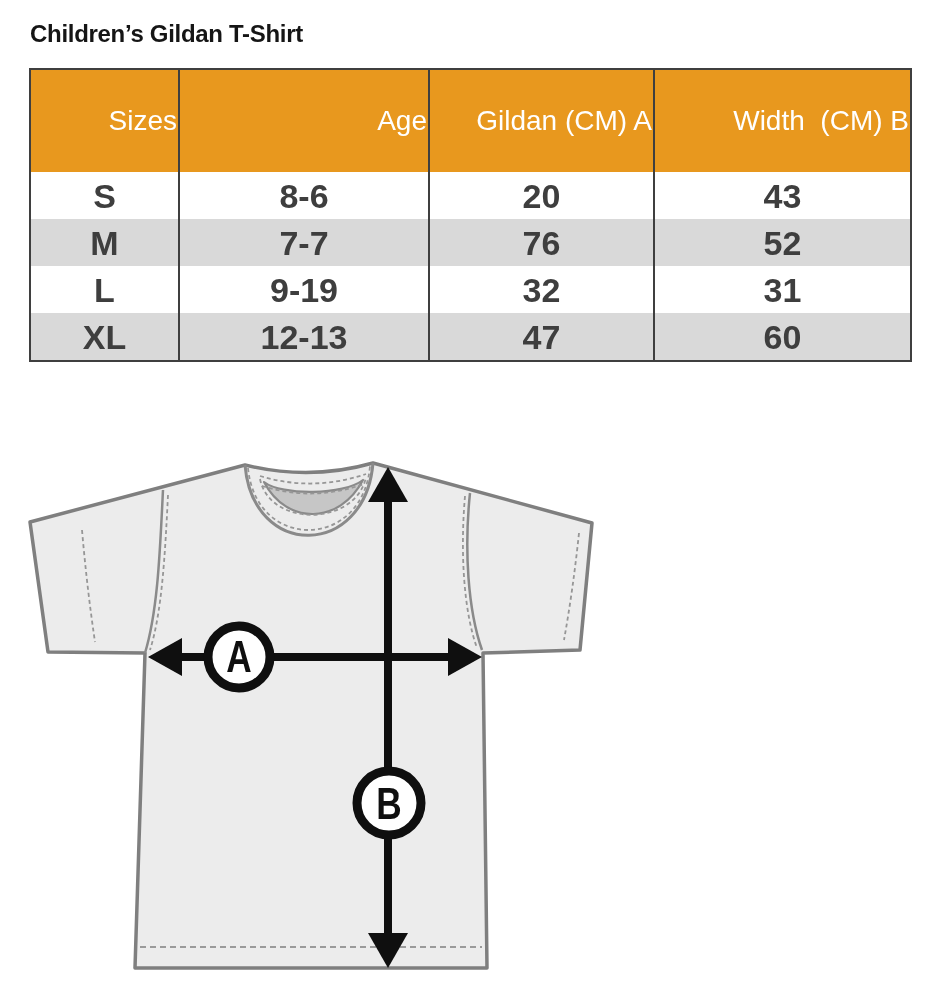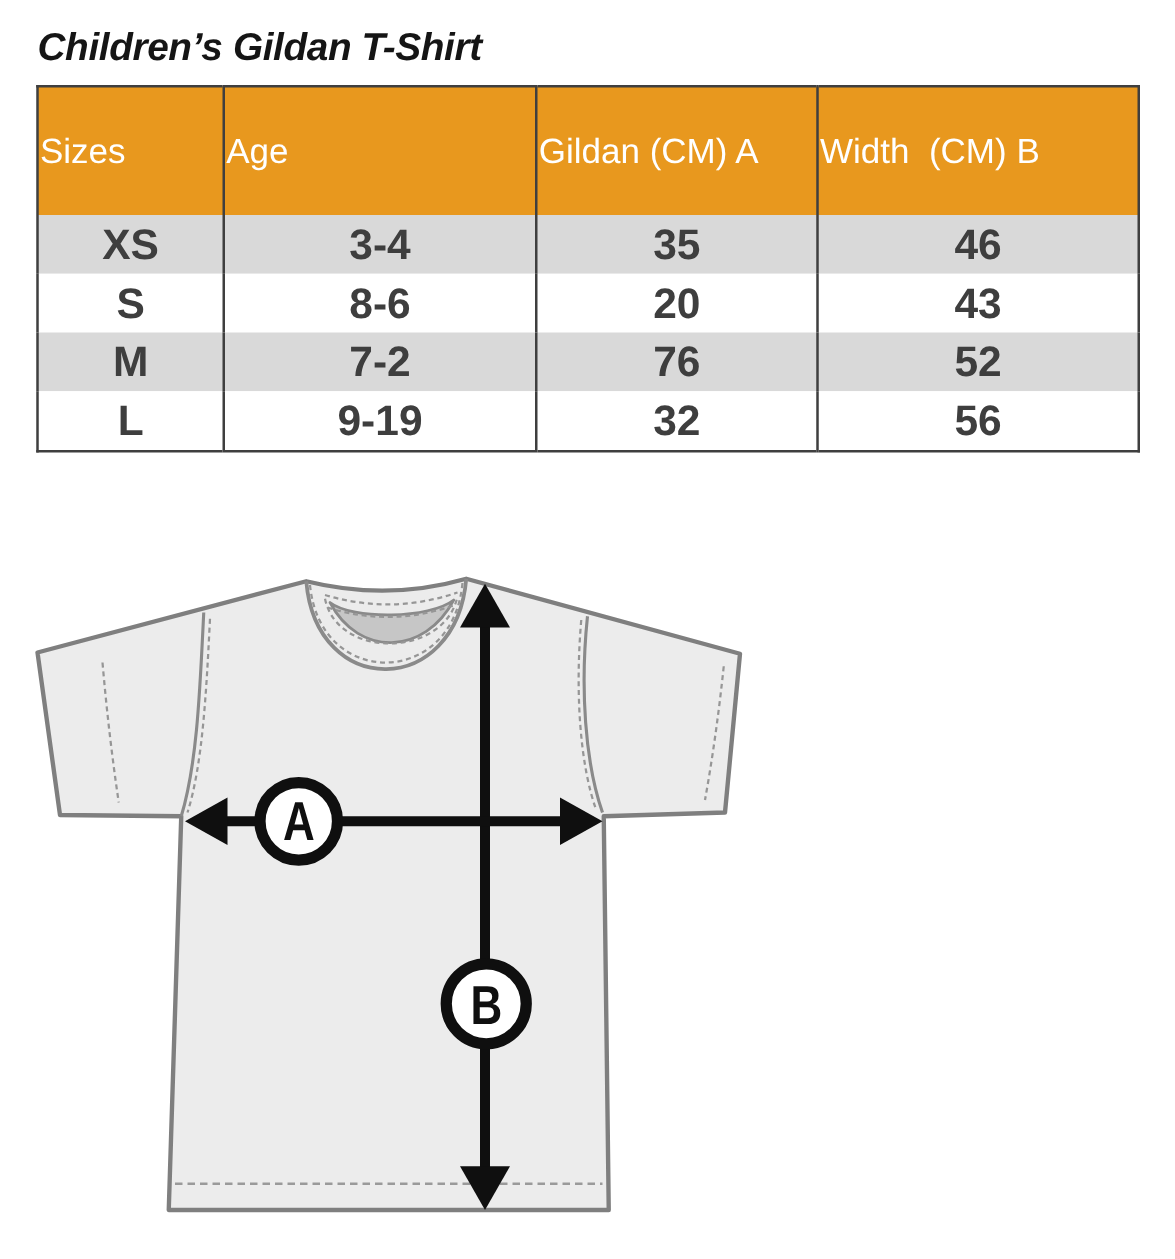--- a/index.html
+++ b/index.html
@@ -2,36 +2,36 @@
 <html><head>
 <meta charset="utf-8">
 <style>
   html,body{margin:0;padding:0;}
   body{
     width:940px;height:1007px;position:relative;background:#ffffff;
     font-family:"Liberation Sans", sans-serif;overflow:hidden;
   }
   .page-title{
     position:absolute;left:30px;top:20px;
-    font-size:31px;font-weight:bold;color:#151515;letter-spacing:-0.3px;font-style:italic;
+    font-size:24px;font-weight:bold;color:#151515;letter-spacing:-0.3px;
   }
   .size-table{
     position:absolute;left:29px;top:68px;
     border-collapse:collapse;table-layout:fixed;
     width:881px;
     border:2px solid #3f3f3f;
   }
   .size-table col.c-sizes{width:149px;}
   .size-table col.c-age{width:250px;}
   .size-table col.c-width{width:225px;}
   .size-table col.c-length{width:257px;}
   .size-table th{
     background:#E8981E;color:#ffffff;
     font-size:28px;font-weight:400;
-    height:100px;text-align:left;vertical-align:middle;
+    height:100px;text-align:right;vertical-align:middle;
     border-left:2px solid #3f3f3f;
     white-space:pre;
     margin-left:33px;
   }
   .size-table th:first-child{border-left:none;}
   .size-table td{
     font-size:34px;font-weight:bold;color:#3e3e3e;
     height:47px;text-align:center;vertical-align:middle;
     border-left:2px solid #3f3f3f;
     padding:0;line-height:1;
@@ -61,43 +61,43 @@
   </colgroup>
   <thead>
     <tr>
       <th>Sizes</th>
       <th>Age</th>
       <th>Gildan (CM) A</th>
       <th>Width  (CM) B</th>
     </tr>
   </thead>
   <tbody>
-    <tr class="row-alt">
-      <td>XS</td>
-      <td>3-4</td>
-      <td>35</td>
-      <td>46</td>
-    </tr>
     <tr class="row-plain">
       <td>S</td>
       <td>8-6</td>
       <td>20</td>
       <td>43</td>
     </tr>
     <tr class="row-alt">
       <td>M</td>
-      <td>7-2</td>
+      <td>7-7</td>
       <td>76</td>
       <td>52</td>
     </tr>
     <tr class="row-plain">
       <td>L</td>
       <td>9-19</td>
       <td>32</td>
-      <td>56</td>
+      <td>31</td>
+    </tr>
+    <tr class="row-alt">
+      <td>XL</td>
+      <td>12-13</td>
+      <td>47</td>
+      <td>60</td>
     </tr>
   </tbody>
 </table>
 
 <div class="tshirt-wrap">
 <svg width="620" height="545" viewBox="0 0 620 545" xmlns="http://www.w3.org/2000/svg">
 
   <g>
     <path d="M225,15 L10,72 L28,202 L125,203 L115,518 L467,518 L463,203 L560,200 L572,73 L353,13 Q290,31 225,15 Z" fill="#ECECEC" stroke="#7F7F7F" stroke-width="3.5" stroke-linejoin="round"></path>
 

